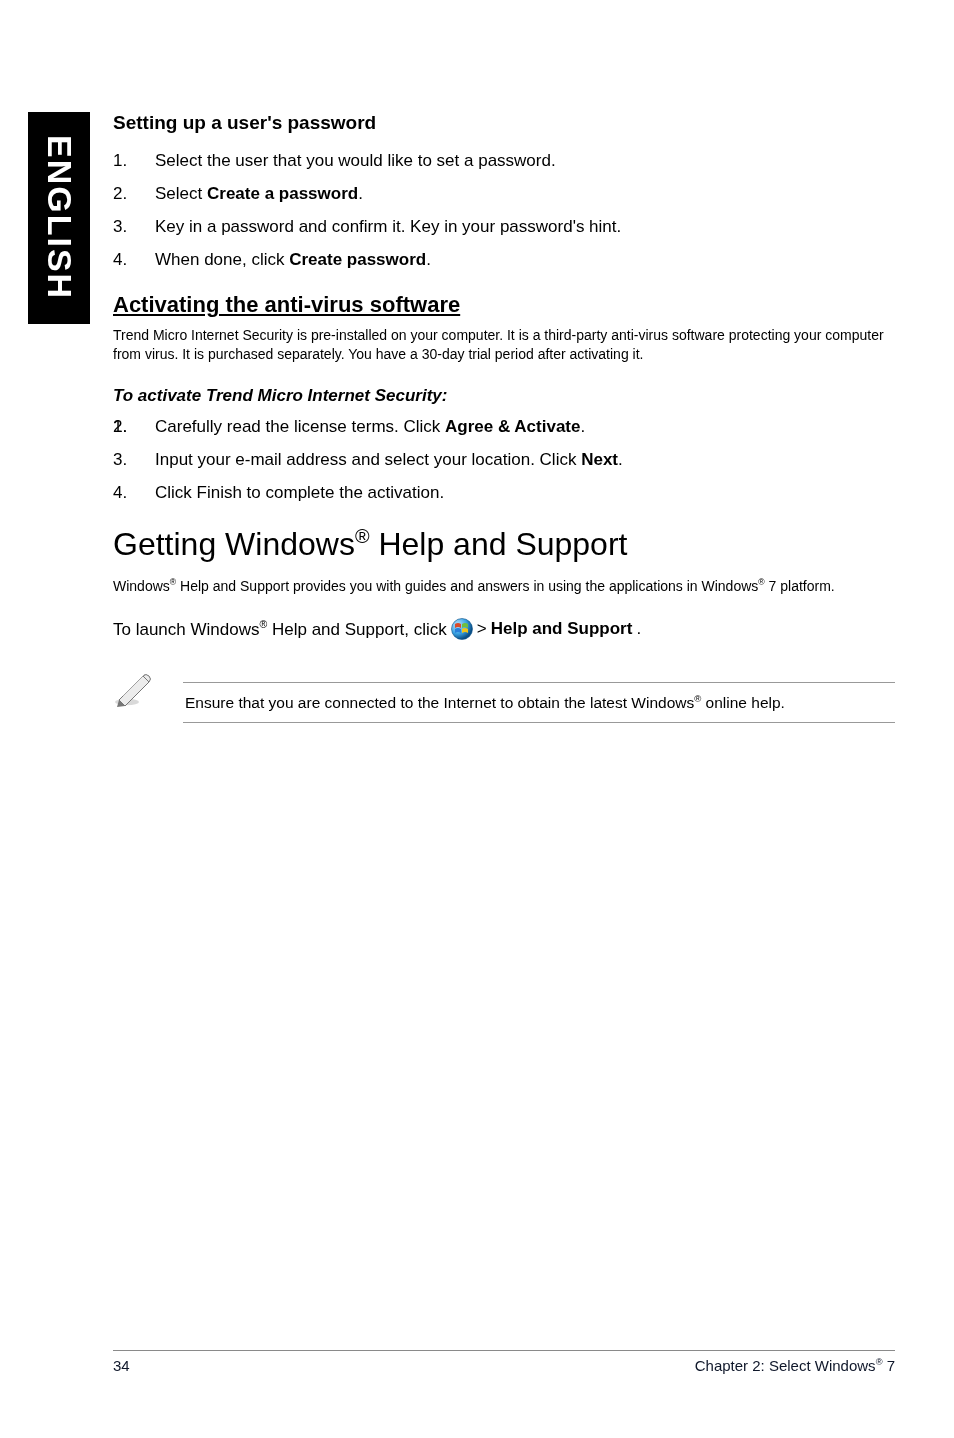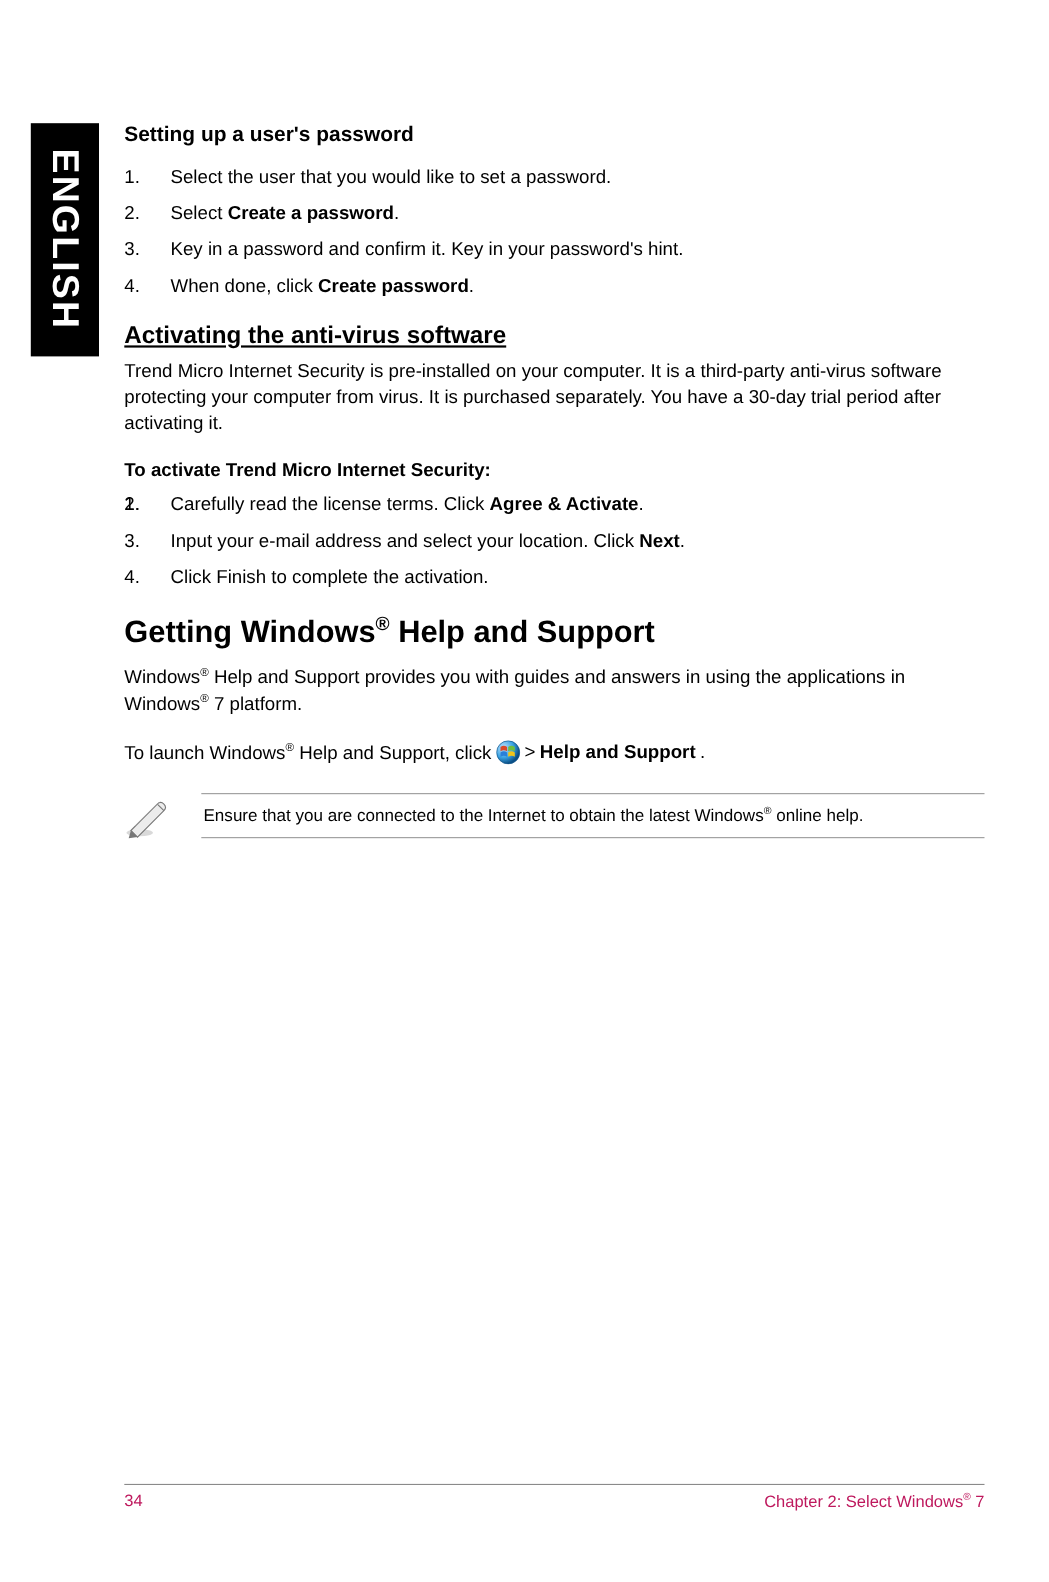--- a/index.html
+++ b/index.html
@@ -64,27 +64,27 @@
     top: 0;
   }
   .h2-section {
     font-size: 22px;
     font-weight: bold;
     margin-top: 18px;
     margin-bottom: 8px;
     text-decoration: underline;
   }
   .para {
-    font-size: 17px;
+    font-size: 14px;
     line-height: 1.38;
     margin-bottom: 22px;
   }
   .h1-main {
-    font-size: 28px;
-    font-weight: bold;
+    font-size: 32px;
+    font-weight: normal;
     margin-top: 12px;
     margin-bottom: 14px;
   }
   .sup { font-size: 0.62em; vertical-align: super; }
   .launch-line {
     font-size: 17px;
     margin-bottom: 26px;
     display: flex;
     align-items: center;
     flex-wrap: wrap;
@@ -103,30 +103,31 @@
     gap: 26px;
     margin-top: 6px;
   }
   .pen-icon { flex: 0 0 auto; padding-top: 2px; }
   .note-body {
     flex: 1;
     border-top: 1px solid #999;
     border-bottom: 1px solid #999;
     padding: 10px 2px;
     font-size: 15.5px;
+    margin-top: 16px;
   }
   .footer {
     position: absolute;
     left: 113px;
     bottom: 64px;
     width: 782px;
     border-top: 1px solid #8a8a8a;
     padding-top: 6px;
     font-size: 15px;
-    color: #be185d;
+    color: #0f172a;
     display: flex;
     justify-content: space-between;
   }
 </style>
 </head>
 <body>
 
 <div class="side-tab">
   <span>ENGLISH</span>
 </div>
@@ -149,21 +150,21 @@
       <span>Key in a password and confirm it. Key in your password's hint.</span>
     </li>
     <li>
       <span class="num">4.</span>
       <span>When done, click </span><b>Create password</b><span>.</span>
     </li>
   </ol>
 
   <div class="h2-section">Activating the anti-virus software</div>
   <div class="para">Trend Micro Internet Security is pre-installed on your computer. It is a third-party anti-virus software protecting your computer from virus. It is purchased separately. You have a 30-day trial period after activating it.</div>
-  <div class="sub-bold" style="margin-bottom:0;">To activate Trend Micro Internet Security:</div>
+  <div class="sub-bold" style="margin-bottom:0;font-style:italic;">To activate Trend Micro Internet Security:</div>
 
   <ol class="num-list">
     <li>
       <span class="num">1.</span>
     </li>
     <li>
       <span class="num">2.</span>
       <span>Carefully read the license terms. Click </span><b>Agree &amp; Activate</b><span>.</span>
     </li>
     <li>

